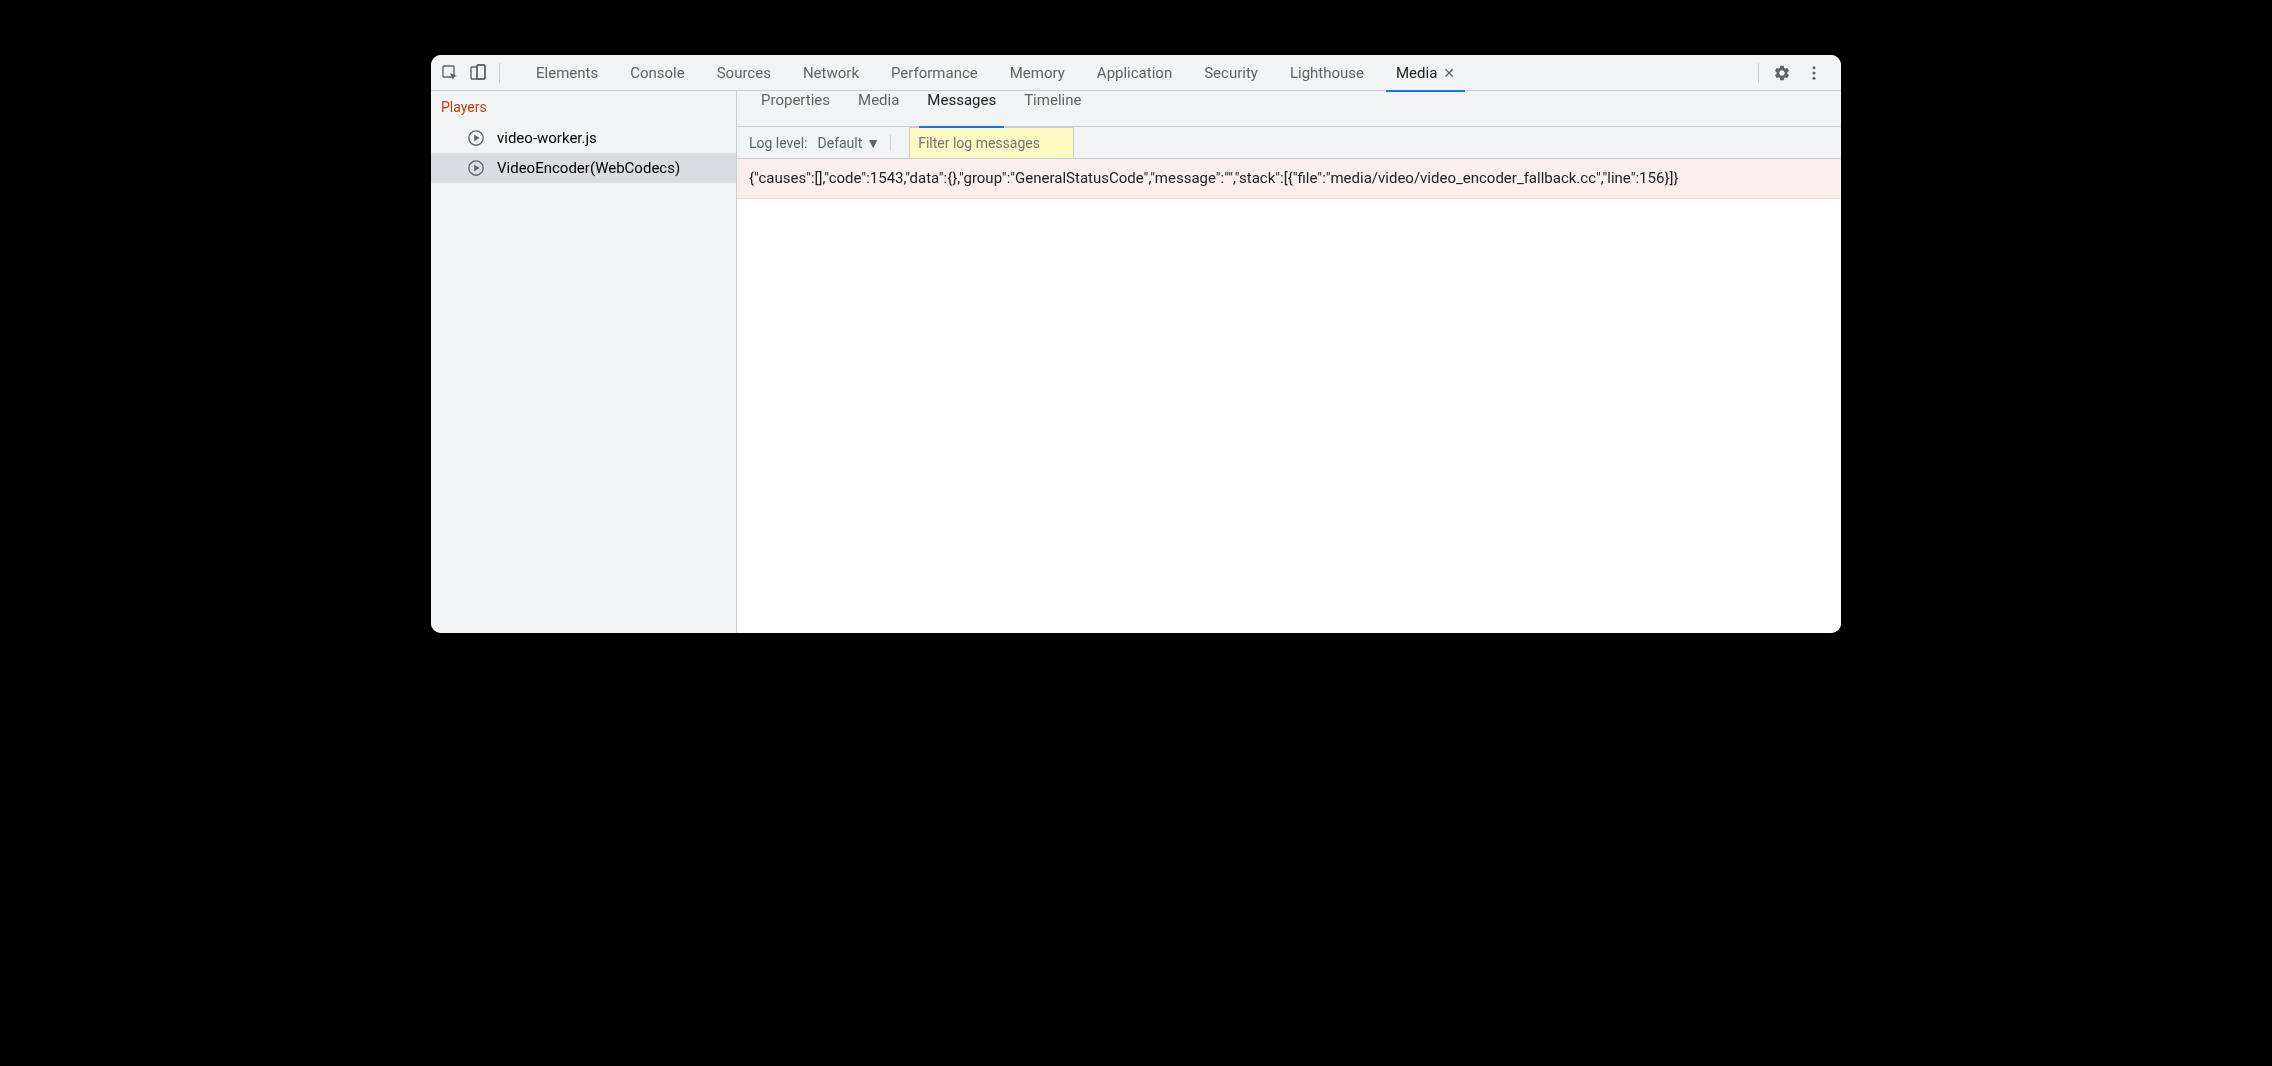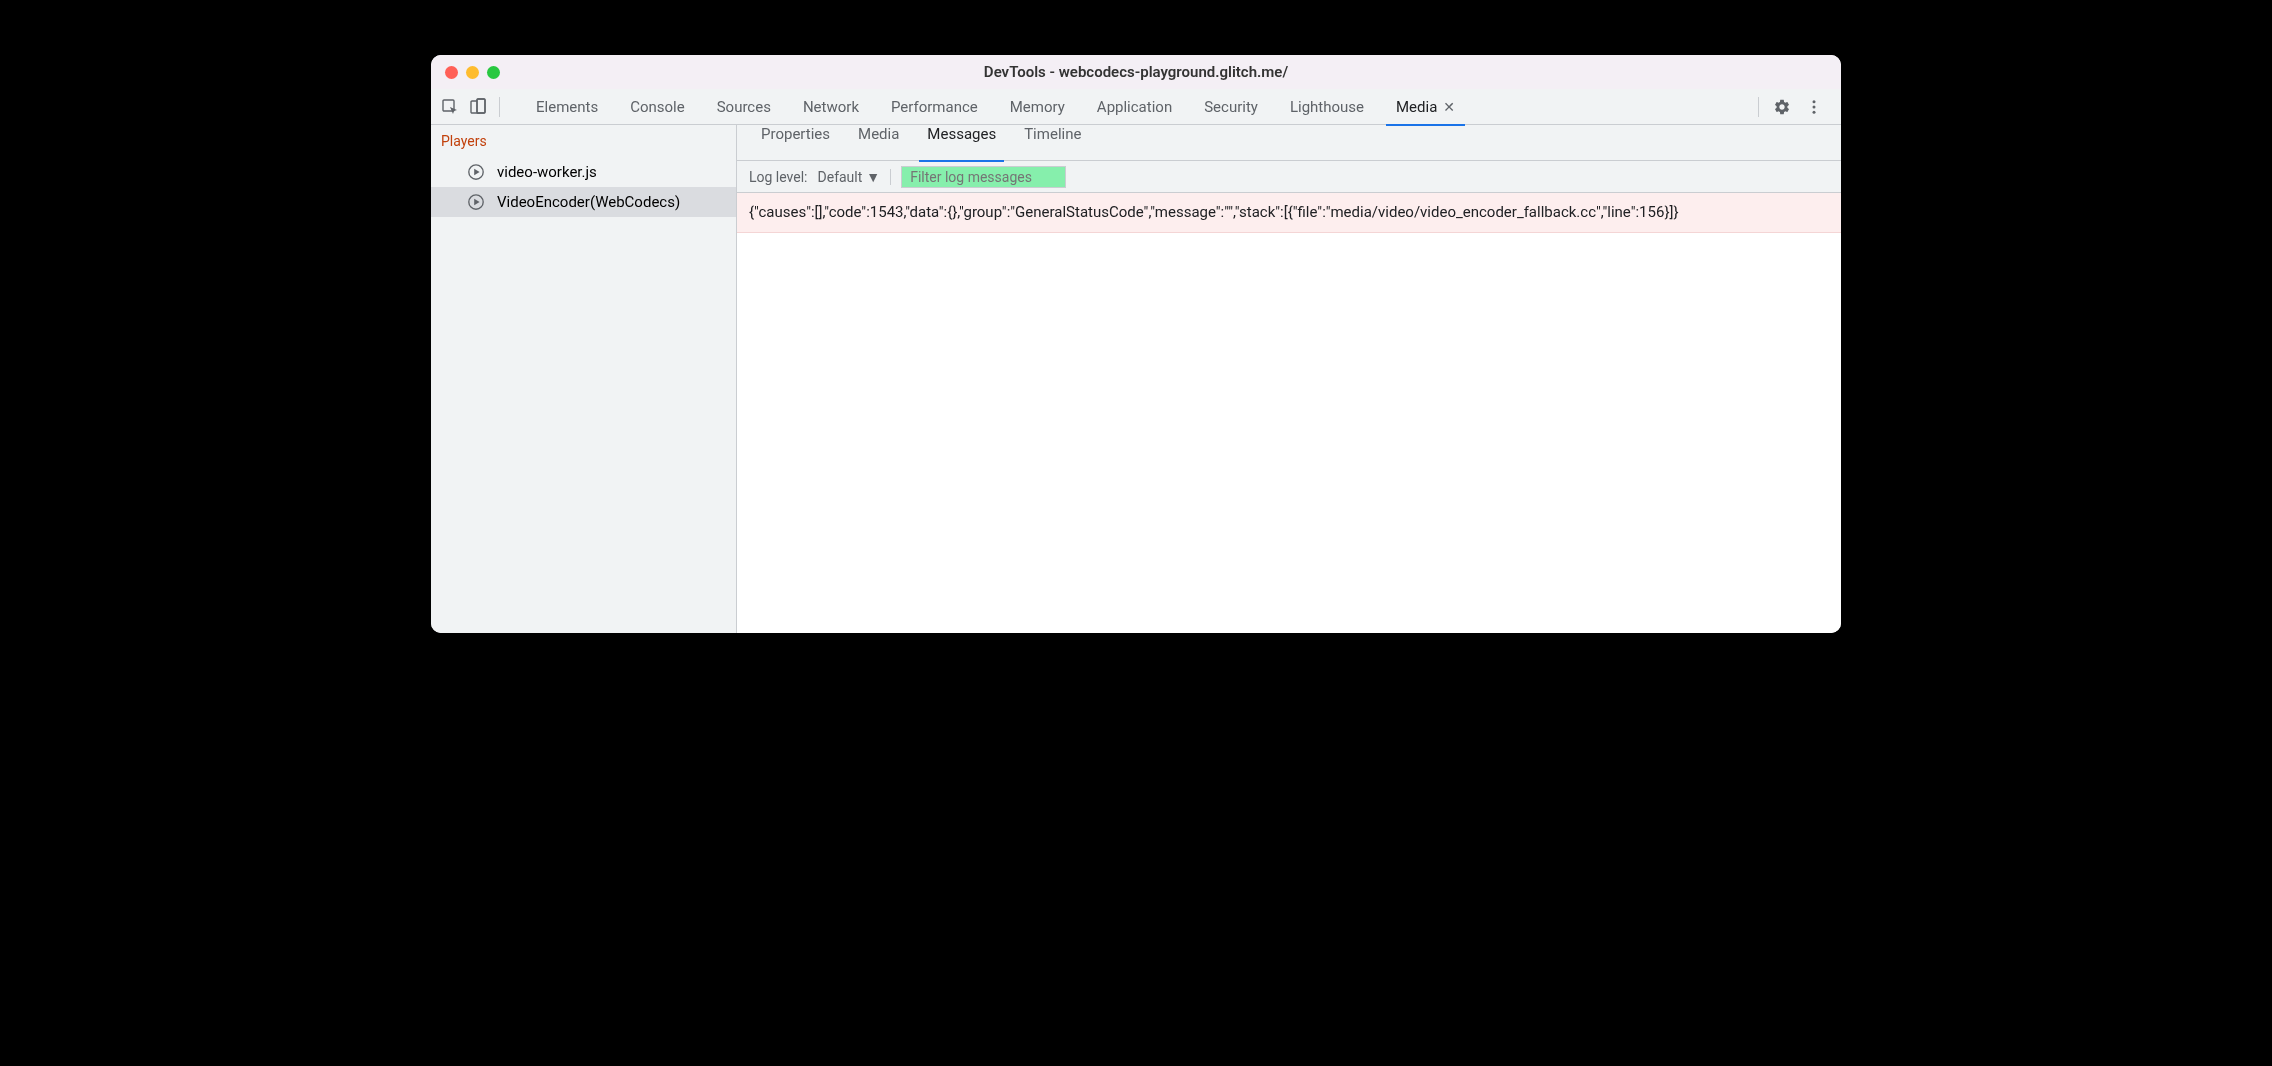--- a/index.html
+++ b/index.html
@@ -201,27 +201,28 @@
       font-size: 14px;
       color: #5f6368;
     }
     .log-level-select {
       display: flex;
       align-items: center;
       gap: 4px;
       cursor: pointer;
     }
     .filter-input {
-      height: 22px;
+      height: 32px;
       border: 1px solid #cacdd1;
-      background: #86efac;
+      background: #fef9c3;
       padding: 0 8px;
       font-size: 14px;
       width: 165px;
       color: #5f6368;
+      margin-left: 8px;
     }
     .divider-v {
       width: 1px;
       height: 16px;
       background: #cacdd1;
     }
     .log-area {
       flex: 1;
       overflow: auto;
       background: #fff;
@@ -234,28 +235,20 @@
       color: #202124;
       font-family: -apple-system, BlinkMacSystemFont, "Segoe UI", Roboto, sans-serif;
       line-height: 1.5;
       word-break: break-all;
     }
   </style>
 </head>
 <body>
 
 <div class="window">
-  <div class="titlebar">
-    <div class="traffic-lights">
-      <div class="traffic-light red"></div>
-      <div class="traffic-light yellow"></div>
-      <div class="traffic-light green"></div>
-    </div>
-    <div class="titlebar-title">DevTools - webcodecs-playground.glitch.me/</div>
-  </div>
 
   <div class="main-tabs">
     <div class="tab-icons">
       <span class="icon-btn">
         <svg width="18" height="18" viewBox="0 0 18 18" fill="none" stroke="currentColor" stroke-width="1.4">
           <rect x="2" y="2" width="11" height="11" rx="1"></rect>
           <path d="M9 9 L16 12 L13 13 L12 16 Z" fill="currentColor" stroke="none"></path>
         </svg>
       </span>
       <span class="icon-btn">

